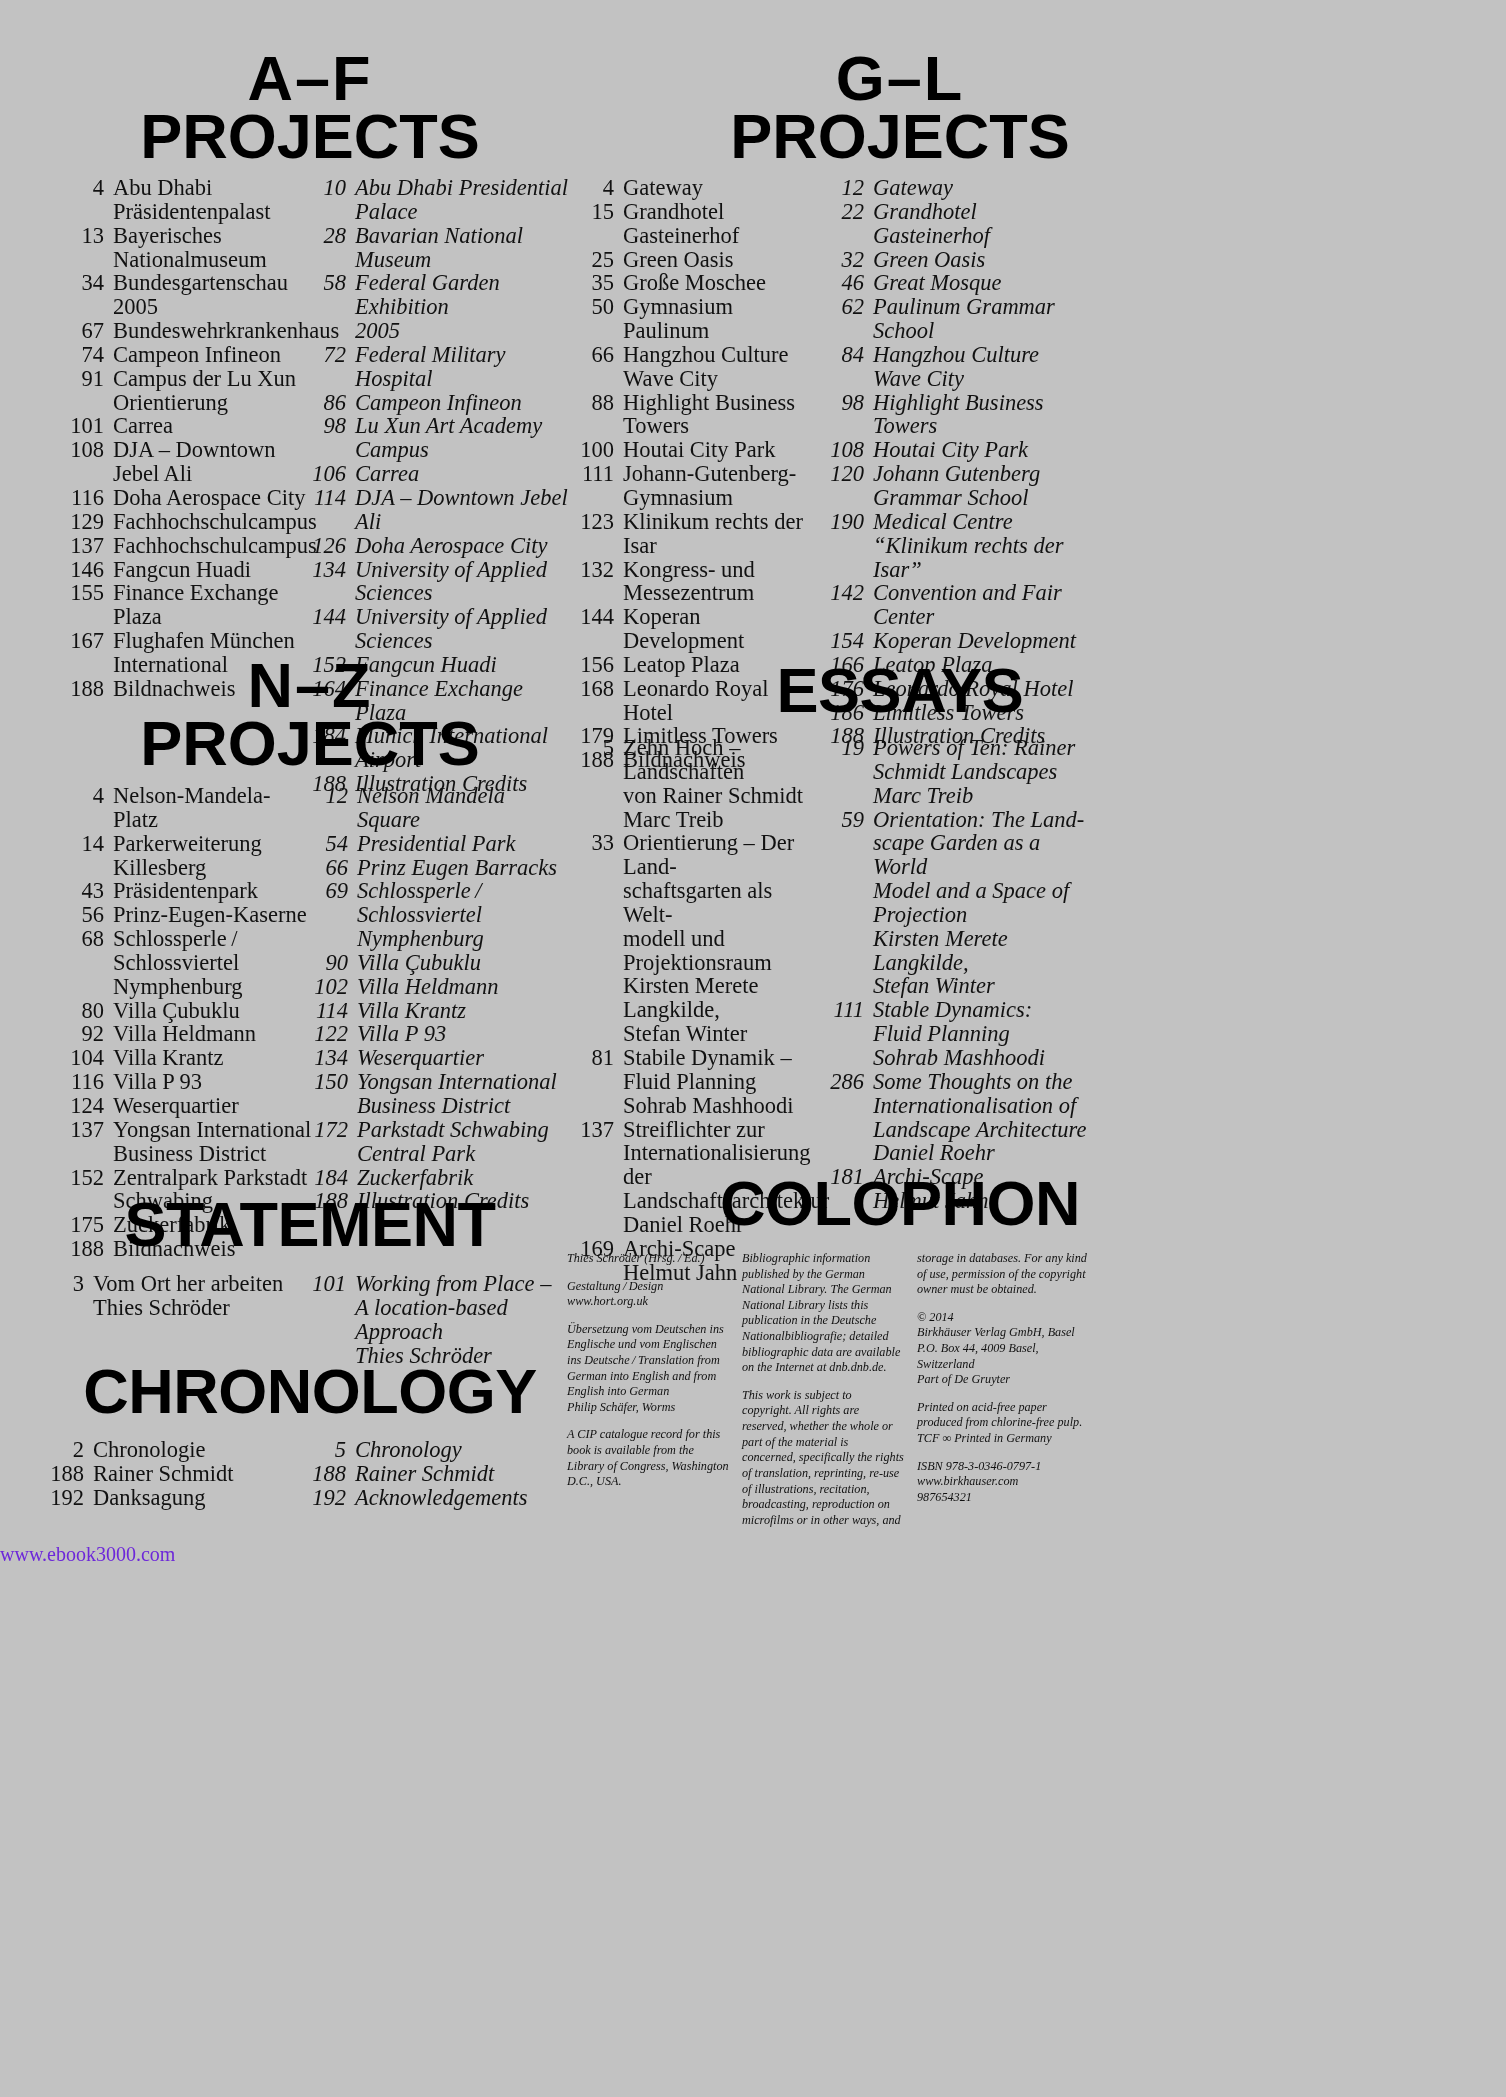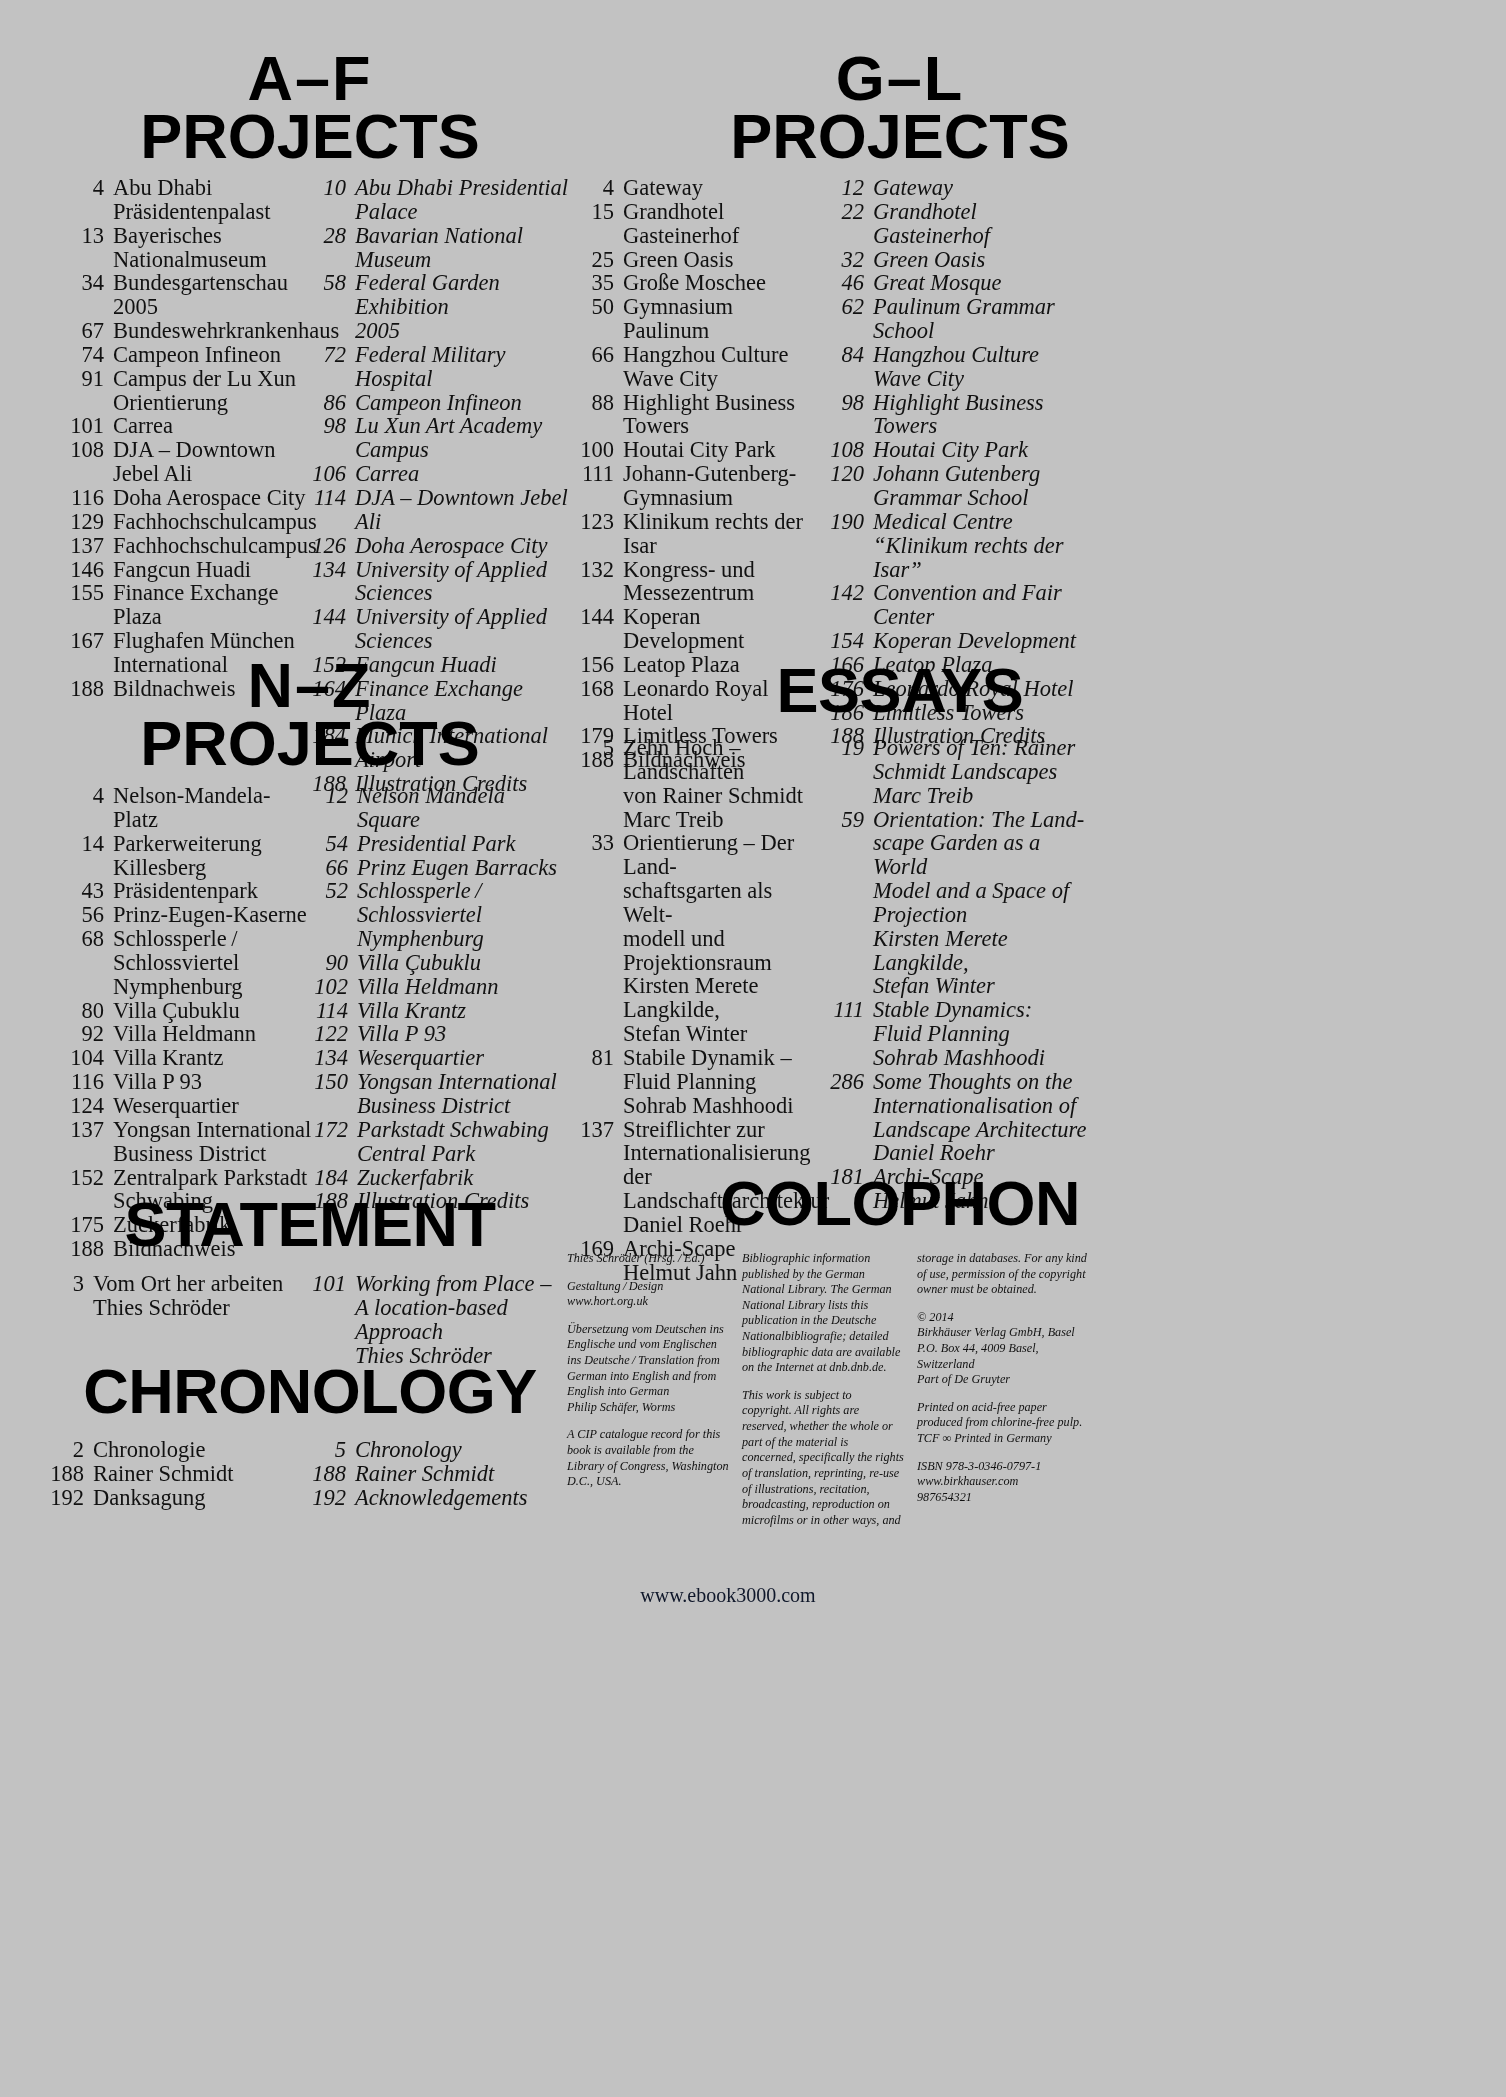--- a/index.html
+++ b/index.html
@@ -43,25 +43,23 @@
   .fine {
     font-size:12.2px;
     line-height:1.28;
     font-style:italic;
   }
   .fine p { margin:0 0 12px 0; }
 
   .watermark {
     position:absolute;
     left:0; right:0;
-    text-align:center;
-    color:#0f172a;
+    color:#6d28d9;
     font-family:"Liberation Serif", serif;
     font-size:20px;
-    margin-top:41px;
   }
 </style>
 </head>
 <body>
 
 <div class="page">
 
   <div class="block sec-head" style="left:0px; top:50px; width:620px; text-align:center;">
     <span class="l1">A–F</span>
     <span class="l2">PROJECTS</span>
@@ -574,21 +572,21 @@
           <span class="cont">Presidential Park</span>
         </span>
       </div>
       <div class="row">
         <span class="num">66</span>
         <span class="txt">
           <span class="cont">Prinz Eugen Barracks</span>
         </span>
       </div>
       <div class="row">
-        <span class="num">52</span>
+        <span class="num">69</span>
         <span class="txt">
           <span class="cont">Schlossperle / Schlossviertel</span>
           <span class="cont">Nymphenburg</span>
         </span>
       </div>
       <div class="row">
         <span class="num">90</span>
         <span class="txt">
           <span class="cont">Villa Çubuklu</span>
         </span>

